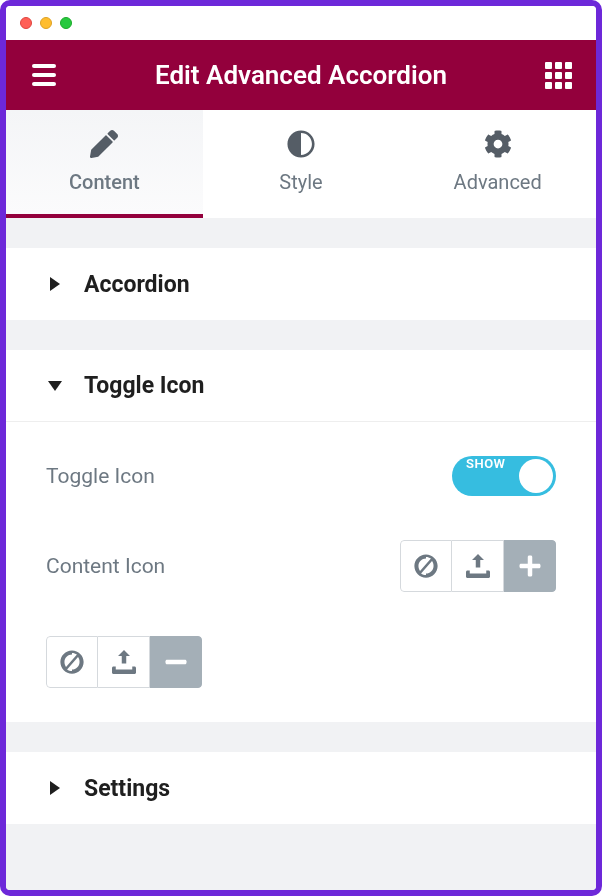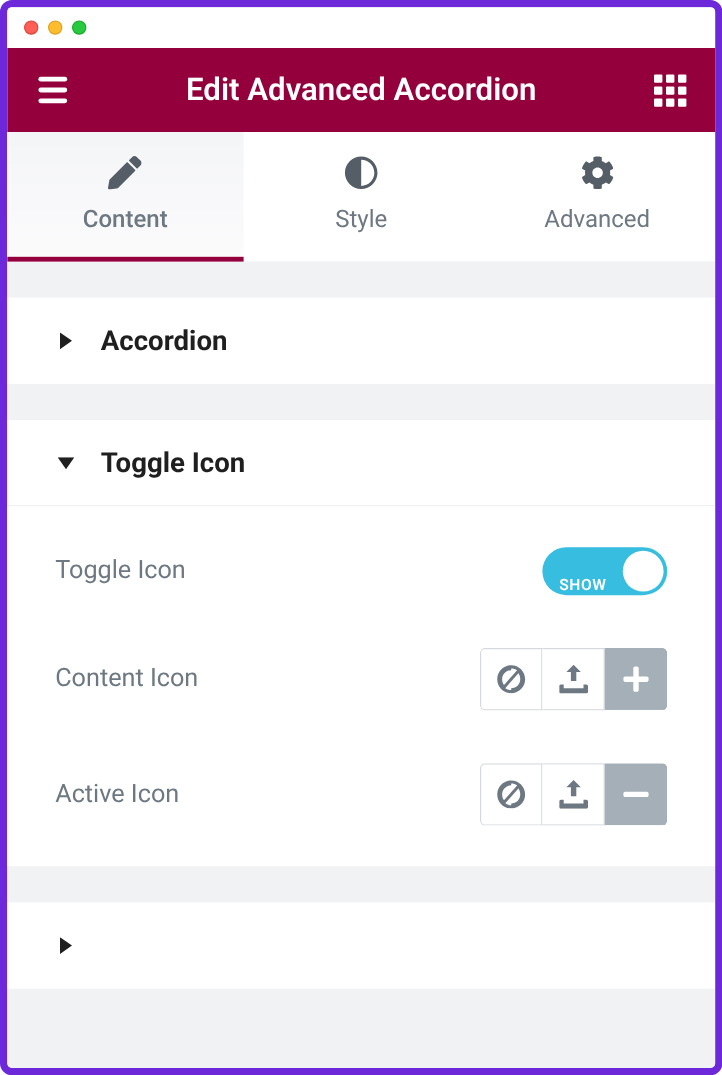--- a/index.html
+++ b/index.html
@@ -129,21 +129,21 @@
     font-weight: 400;
   }
   
   .switch {
     width: 104px;
     height: 40px;
     border-radius: 20px;
     background: #36bde0;
     position: relative;
     display: flex;
-    align-items: flex-end;
+    align-items: flex-start;
     cursor: pointer;
   }
   .switch-label {
     color: #fff;
     font-size: 13px;
     font-weight: 600;
     letter-spacing: 0.5px;
     margin-left: 14px;
   }
   .switch-knob {
@@ -290,21 +290,20 @@
           </div>
           <div class="btn selected">
             <svg viewBox="0 0 448 512">
                 <path d="M416 208H272V64c0-18-14-32-32-32h-32c-18 0-32 14-32 32v144H32c-18 0-32 14-32 32v32c0 18 14 32 32 32h144v144c0 18 14 32 32 32h32c18 0 32-14 32-32V304h144c18 0 32-14 32-32v-32c0-18-14-32-32-32z"></path>
               </svg>
           </div>
         </div>
       </div>
 
       <div class="row">
-        <div class="row-label">Active Icon</div>
         <div class="icon-picker">
           <div class="btn">
             <svg viewBox="0 0 512 512">
                 <path d="M256 8C119 8 8 119 8 256s111 248 248 248 248-111 248-248S393 8 256 8zm0 56c39 0 75 12 105 33L128 361c-21-30-33-66-33-105 0-89 72-161 161-161zm0 384c-39 0-75-12-105-33l233-264c21 30 33 66 33 105 0 89-72 161-161 161z"></path>
               </svg>
           </div>
           <div class="btn">
             <svg viewBox="0 0 512 512">
                 <path d="M480 352h-48v64H80v-64H32c-18 0-32 14-32 32v96c0 18 14 32 32 32h448c18 0 32-14 32-32v-96c0-18-14-32-32-32zM256 0L128 128h80v160h96V128h80L256 0z"></path>
               </svg>
@@ -322,18 +321,19 @@
 
   <div class="section-gap"></div>
 
   <div class="section">
     <div class="section-header collapsed">
       <span class="caret">
         <svg width="10" height="14" viewBox="0 0 10 14">
             <path d="M0 0 L10 7 L0 14 Z"></path>
           </svg>
       </span>
+      <span class="section-title">Settings</span>
     </div>
   </div>
 
   <div class="bottom-fill"></div>
 
 </div>
 
 </body></html>

